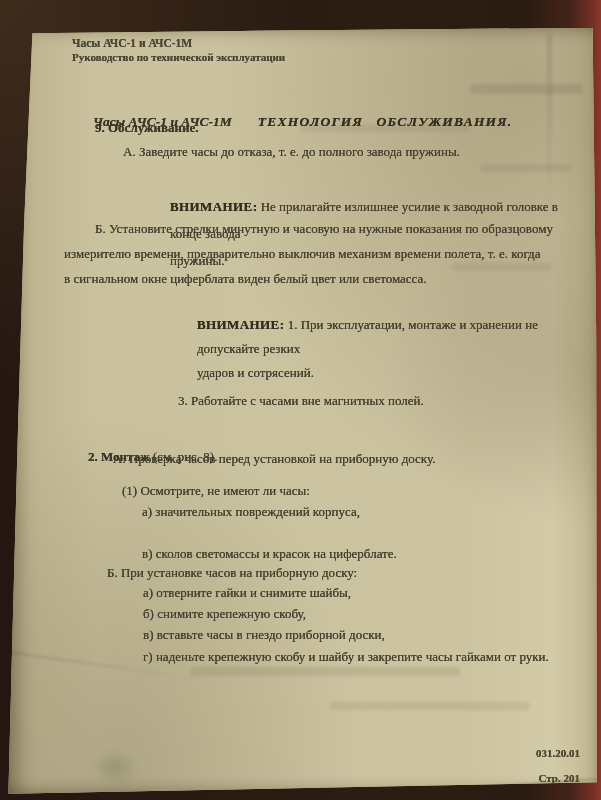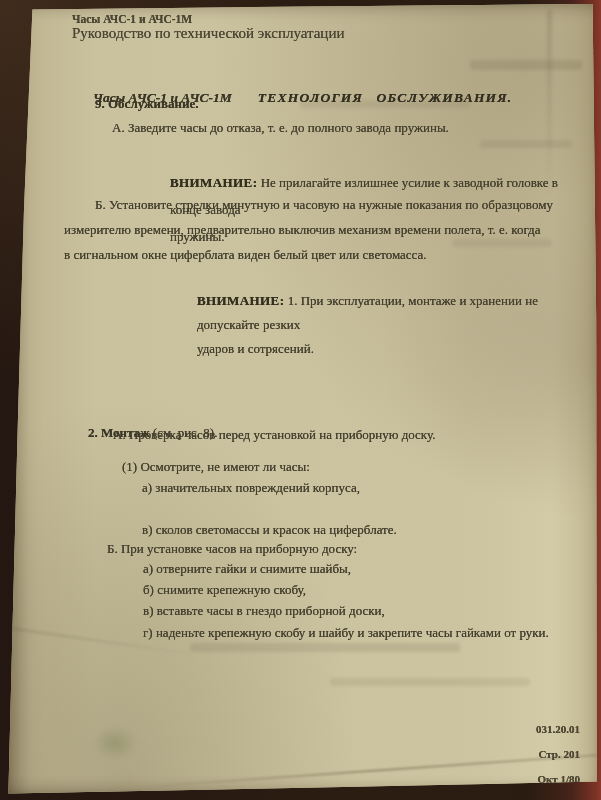--- a/index.html
+++ b/index.html
@@ -23,30 +23,31 @@
       radial-gradient(ellipse at 88% 8%, rgba(125,110,78,.38), transparent 42%),
       radial-gradient(ellipse at 100% 45%, rgba(120,105,75,.22), transparent 26%),
       radial-gradient(ellipse at 20% 98%, rgba(110,100,70,.30), transparent 35%),
       linear-gradient(90deg,#a89d79 0%, #c0b692 5%, #cac19e 16%, #ccc3a0 78%, #d3caa7 92%, #c0b690 100%),
       #cbc29f;
     box-shadow:
       inset 22px 0 26px -12px rgba(55,40,22,.55),
       inset 0 12px 20px -12px rgba(55,40,22,.6),
       inset -8px -10px 22px -10px rgba(60,45,25,.4),
       inset 0 -14px 18px -12px rgba(55,40,22,.5);
+    margin-top: 24px;
   }
   .content{position:absolute;inset:0;color:#45402f;font-size:13px;}
   .t{position:absolute;white-space:pre-line;text-shadow:0 0 .6px currentColor;line-height:25px;}
 
   .head1{left:72px;top:13px;font-size:11.5px;font-weight:bold;color:#4c4734;line-height:13px;}
-  .head2{left:72px;top:27px;font-size:15px;font-weight:normal;color:#4c4734;line-height:13px;}
+  .head2{left:72px;top:27px;font-size:11px;font-weight:bold;color:#4c4734;line-height:13px;}
   .title{left:93px;top:60px;font-weight:bold;color:#3b3726;font-size:13.5px;font-style:italic;}
   .title .heading-part{margin-left:26px;letter-spacing:1.2px;word-spacing:9px;color:#343021;}
   .sec1{left:95px;top:91px;font-weight:bold;color:#3b3726;}
-  .para-a{left:112px;top:115px;width:470px;}
+  .para-a{left:123px;top:115px;width:470px;}
   .warn1{left:170px;top:142px;width:408px;text-indent:-85px;line-height:27px;}
   .warn-label{font-weight:bold;color:#332f1f;letter-spacing:.4px;}
   .para-b{left:64px;top:192px;width:520px;text-indent:31px;line-height:25px;}
   .warn2{left:197px;top:265px;width:384px;text-indent:-112px;line-height:24px;}
   .item2{left:172px;top:315px;width:410px;line-height:25px;}
   .item3{left:178px;top:364px;width:400px;}
   .sec2{left:88px;top:395px;text-align:center;}
   .sec2 .sec2-num{font-weight:bold;color:#3b3726;}
   .para-c{left:113px;top:422px;width:460px;}
   .check-intro{left:122px;top:454px;width:440px;}
@@ -119,20 +120,21 @@
       <div class="t para-b">Б. Установите стрелки минутную и часовую на нужные показания по образцовому
 измерителю времени, предварительно выключив механизм времени полета, т. е. когда
 в сигнальном окне циферблата виден белый цвет или светомасса.</div>
 
       <div class="t warn2">
         <span class="warn-label">ВНИМАНИЕ:</span><span> 1. При  эксплуатации, монтаже и хранении не допускайте резких
 ударов и сотрясений.</span>
       </div>
 
 
+      <div class="t item3">3. Работайте с часами вне  магнитных полей.</div>
 
       <div class="t sec2">
         <span class="sec2-num">2. Монтаж</span><span> (см. рис. 8).</span>
       </div>
 
       <div class="t para-c">А. Проверка часов перед установкой  на приборную доску.</div>
 
       <div class="t check-intro">(1) Осмотрите, не имеют ли часы:</div>
 
       <div class="t ci-a">а) значительных  повреждений корпуса,</div>

